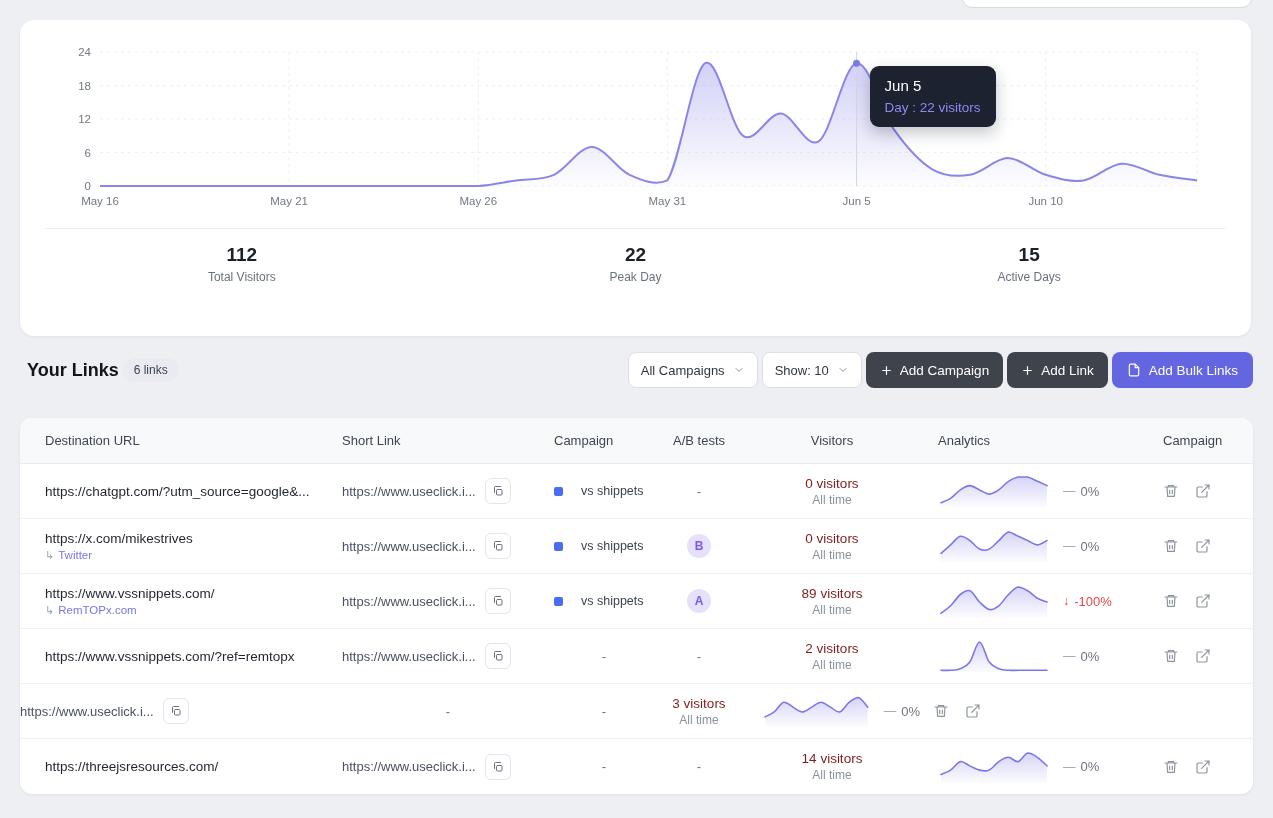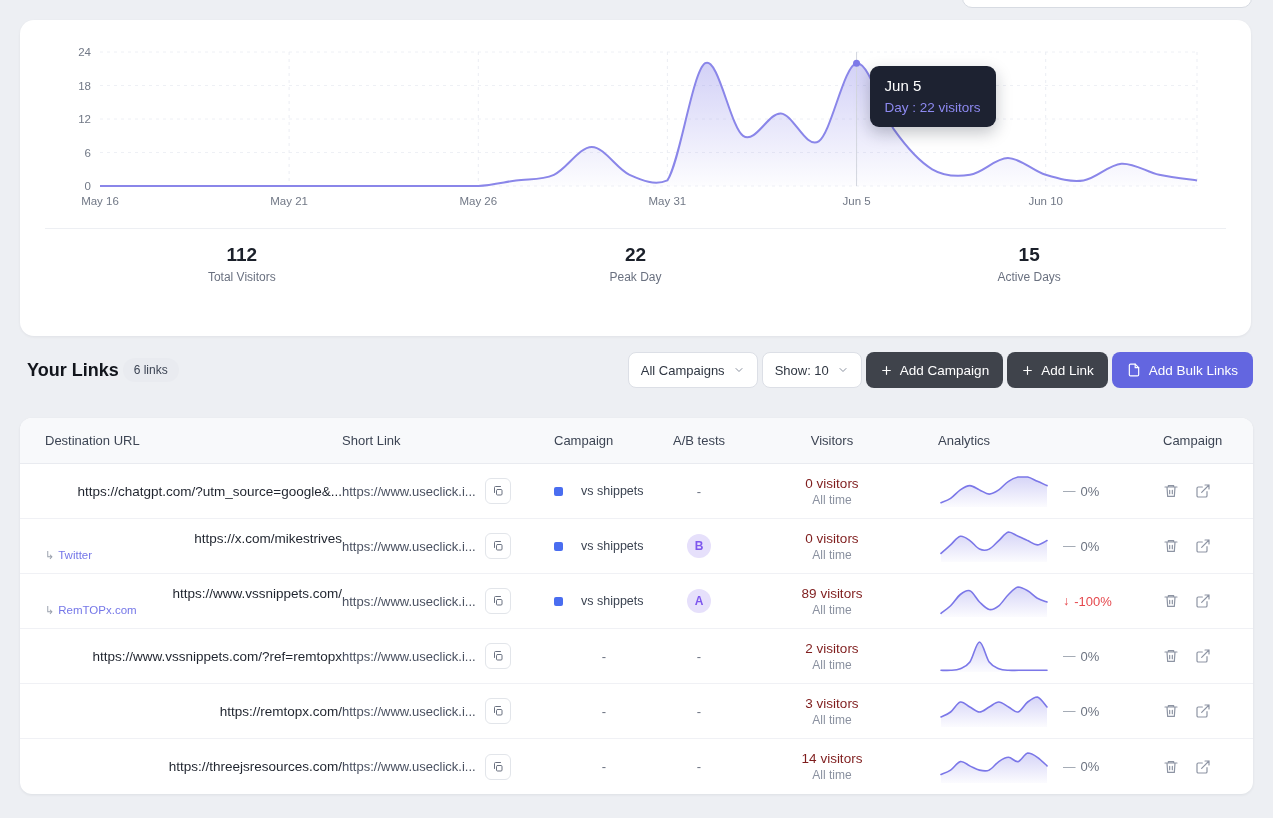--- a/index.html
+++ b/index.html
@@ -89,21 +89,21 @@
     height:46px; background:#f8f9fb; border-bottom:1px solid #e9ebf0;
     font-size:13px; color:#3d4554; font-weight:500;
   }
   .thead .c1 { padding-left:25px; }
   .thead .c4, .thead .c5 { text-align:center; }
   .thead .c6 { padding-left:18px; }
   .thead .c7 { padding-left:13px; }
   .table-row { height:55px; border-bottom:1px solid #f0f1f5; }
   .table-row:last-child { border-bottom:none; }
 
-  .dest-cell { padding-left:25px; padding-right:0; overflow:hidden;text-align:right; }
+  .dest-cell { padding-left:25px; padding-right:0; overflow:hidden; }
   .dest-url { font-size:13.5px; color:#1f242e; white-space:nowrap; overflow:hidden; text-overflow:ellipsis; }
   .referrer { margin-top:3px; font-size:11.5px; display:flex; align-items:center; gap:4px; }
   .referrer .sub-arrow { color:#9aa1ad; font-size:11px; }
   .referrer .sub-text { color:#7577e8; }
 
   .short-cell { display:flex; align-items:center; gap:9px; }
   .short-url { font-size:13px; color:#4a5161; white-space:nowrap; }
   .copy-btn {
     width:26px; height:26px; flex:0 0 auto; background:#fff;
     border:1px solid #e2e5ea; border-radius:6px; color:#6a7180;
@@ -486,24 +486,20 @@
               <svg width="16" height="16" viewBox="0 0 24 24" fill="none" stroke="currentColor" stroke-width="1.8" stroke-linecap="round" stroke-linejoin="round">
                 <path d="M18 13v6a2 2 0 0 1-2 2H5a2 2 0 0 1-2-2V8a2 2 0 0 1 2-2h6"></path>
                 <path d="M15 3h6v6M10 14L21 3"></path>
               </svg>
             </span>
       </button>
     </div>
   </div>
 
   <div class="tgrid table-row">
-    <div class="dest-cell">
-      <div class="dest-url">https://remtopx.com/</div>
-
-    </div>
     <div class="short-cell">
       <span class="short-url">https://www.useclick.i...</span>
       <button class="copy-btn">
         <span style="display:flex">
               <svg width="12" height="12" viewBox="0 0 24 24" fill="none" stroke="currentColor" stroke-width="2" stroke-linecap="round">
                 <rect x="9" y="9" width="11" height="11" rx="2"></rect>
                 <path d="M5 15V5a2 2 0 0 1 2-2h10"></path>
               </svg>
             </span>
       </button>

